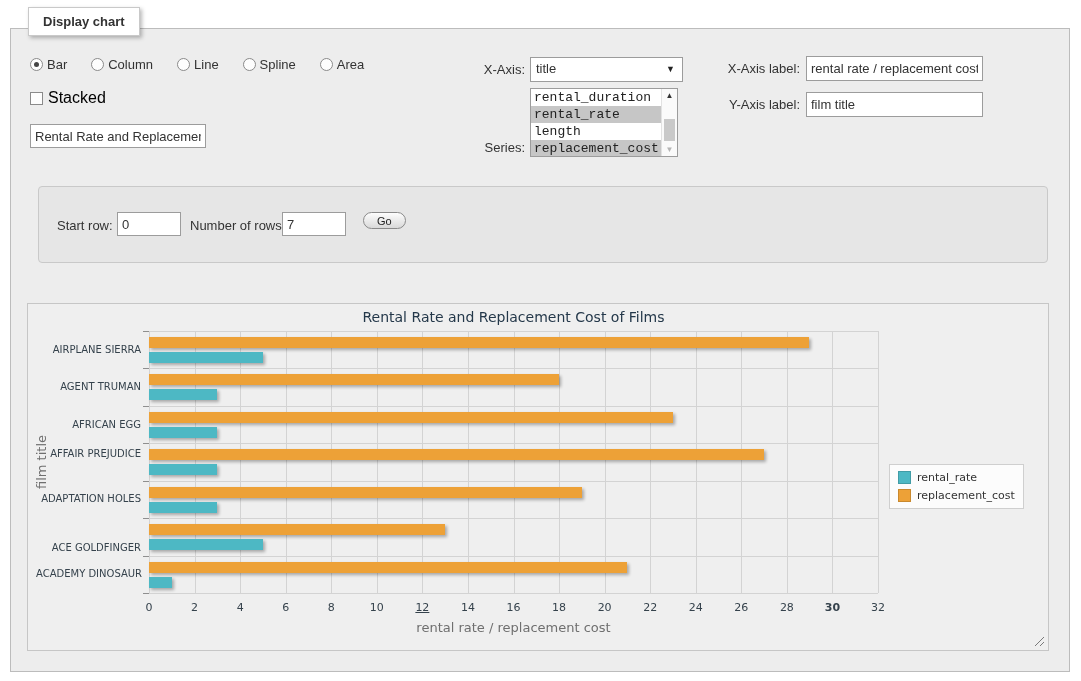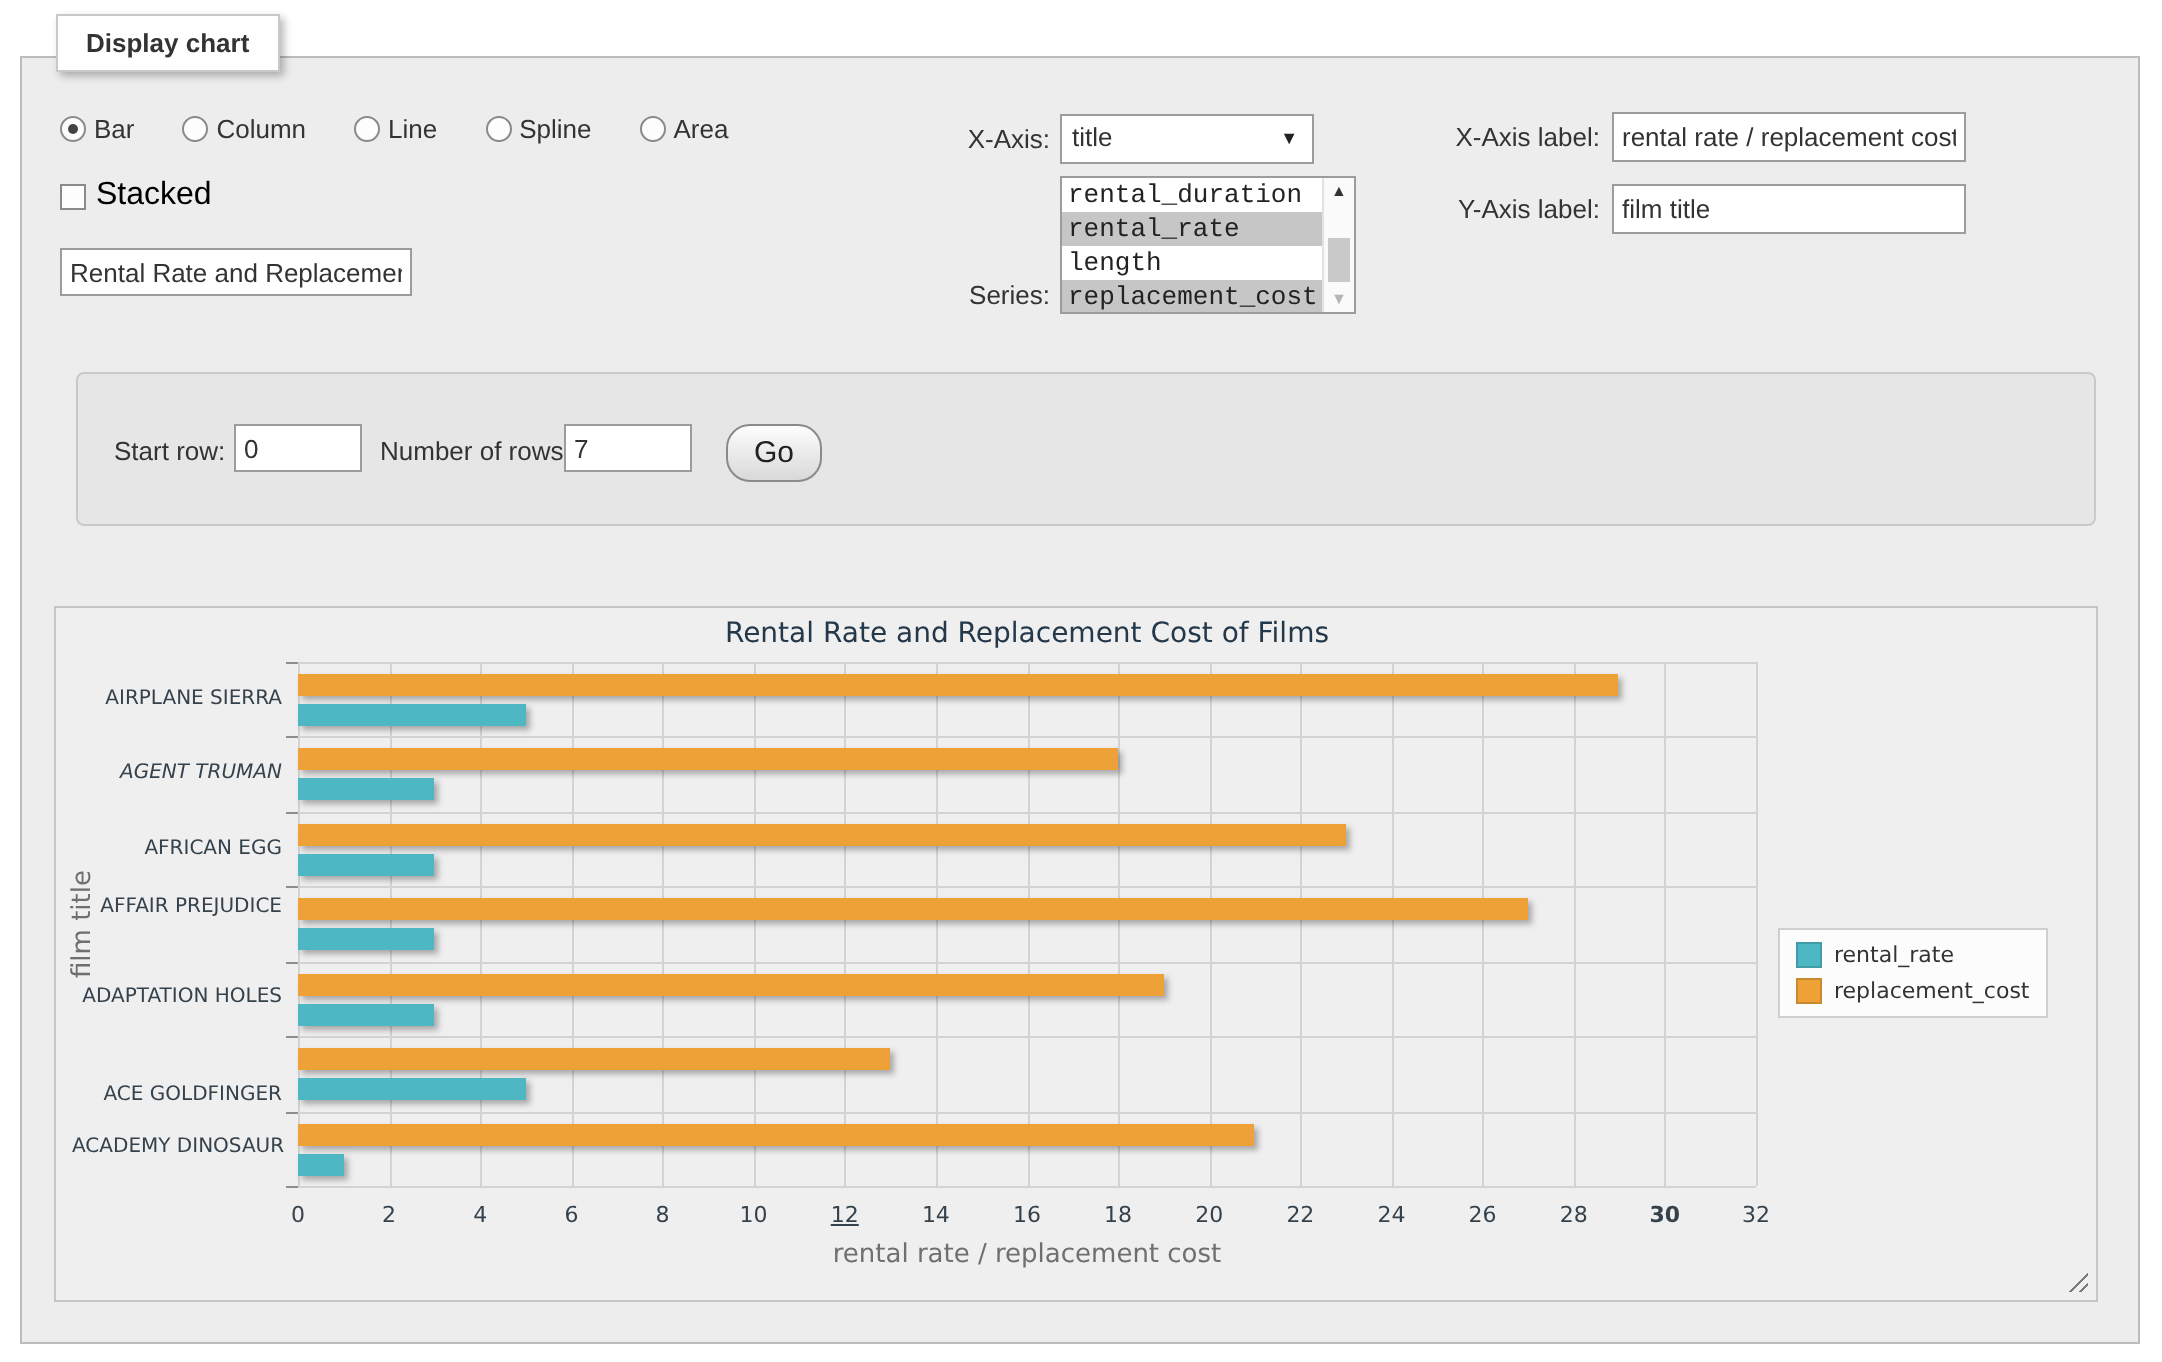--- a/index.html
+++ b/index.html
@@ -38,21 +38,21 @@
   .opt { font-size:13px; color:#222; height:17px; line-height:17px; padding-left:3px; white-space:nowrap; }
   .opt.sel { background:#c6c6c6; }
   .sbar { width:16px; background:#fafafa; border-left:1px solid #e2e2e2; position:relative; }
   .sbar .up { position:absolute; top:2px; left:0; width:100%; text-align:center; font-size:8px; color:#333; }
   .sbar .down { position:absolute; bottom:2px; left:0; width:100%; text-align:center; font-size:8px; color:#b5b5b5; }
   .sbar .thumb { position:absolute; left:2px; width:11px; top:30px; height:22px; background:#c9c9c9; }
 
   
   .rows-panel { position:absolute; left:38px; top:186px; width:1010px; height:77px; background:#e6e6e6;
                 border:1px solid #c9c9c9; border-radius:4px; z-index:1; }
-  .go-btn { position:absolute; left:363px; top:212px; height:29px; padding:0 13px; font-size:15px; color:#222;
+  .go-btn { position:absolute; left:363px; top:212px; height:17px; padding:0 13px; font-size:11px; color:#222;
             background:linear-gradient(#fdfdfd,#d9d9d9); border:1px solid #8a8a8a; border-radius:12px; z-index:2;
             font-family:"Liberation Sans",sans-serif; }
 
   
   .chart { position:absolute; left:27px; top:303px; width:1022px; height:348px; background:#efefef;
            border:1px solid #c6c6c6; z-index:1; font-family:"DejaVu Sans",sans-serif; }
   .c-title { position:absolute; left:121px; top:5px; width:729px; text-align:center;
              font-size:14px; color:#24384a; }
   .plot { position:absolute; left:121px; top:27px; width:729px; height:262px; }
   .gl-v { position:absolute; top:0; width:1px; height:100%; background:#d3d3d3; }
@@ -106,21 +106,21 @@
     </div>
 
   <div class="check-row">
     <span class="checkbox"></span>
     <span>Stacked</span>
   </div>
 
   <input class="tinput" style="left: 30px; top: 124px; width: 176px; height: 24px;" value="Rental Rate and Replacement Cost of Films">
 
   <span class="lbl r" style="left:455px; top:62px; width:70px;">X-Axis:</span>
-  <div class="select" style="left:530px; top:57px; width:127px; height:25px;">
+  <div class="select" style="left:530px; top:57px; width:153px; height:25px;">
     <span>title</span>
     <span class="arrow">▼</span>
   </div>
 
   <span class="lbl r" style="left:455px; top:140px; width:70px;">Series:</span>
   <div class="listbox">
     <div class="opts">
         <div class="opt">rental_duration</div>
         <div class="opt sel">rental_rate</div>
         <div class="opt">length</div>
@@ -186,21 +186,21 @@
         <div class="bar" style="top: 133.286px; left: 0px; width: 68.1159px; background: rgb(77, 184, 196);"></div>
         <div class="bar" style="top: 155.714px; left: 0px; width: 432.616px; background: rgb(237, 161, 55);"></div>
         <div class="bar" style="top: 170.714px; left: 0px; width: 68.1159px; background: rgb(77, 184, 196);"></div>
         <div class="bar" style="top: 193.143px; left: 0px; width: 295.928px; background: rgb(237, 161, 55);"></div>
         <div class="bar" style="top: 208.143px; left: 0px; width: 113.678px; background: rgb(77, 184, 196);"></div>
         <div class="bar" style="top: 230.571px; left: 0px; width: 478.178px; background: rgb(237, 161, 55);"></div>
         <div class="bar" style="top: 245.571px; left: 0px; width: 22.5534px; background: rgb(77, 184, 196);"></div>
       </div>
     <div id="cat-labels">
         <div class="cat-label" style="top: 39.7143px;">AIRPLANE SIERRA</div>
-        <div class="cat-label" style="top: 77.1429px; font-style: italic;">AGENT TRUMAN</div>
+        <div class="cat-label" style="top: 77.1429px;">AGENT TRUMAN</div>
         <div class="cat-label" style="top: 114.571px;">AFRICAN EGG</div>
         <div class="cat-label" style="top: 144px;">AFFAIR PREJUDICE</div>
         <div class="cat-label" style="top: 189.429px;">ADAPTATION HOLES</div>
         <div class="cat-label" style="top: 238px;">ACE GOLDFINGER</div>
         <div class="cat-label" style="top: 264.286px;">ACADEMY DINOSAUR</div>
       </div>
     <div id="xtick-labels">
         <div class="xtick-label" style="left: 99px; top: 297px;">0</div>
         <div class="xtick-label" style="left: 144.562px; top: 297px;">2</div>
         <div class="xtick-label" style="left: 190.125px; top: 297px;">4</div>

